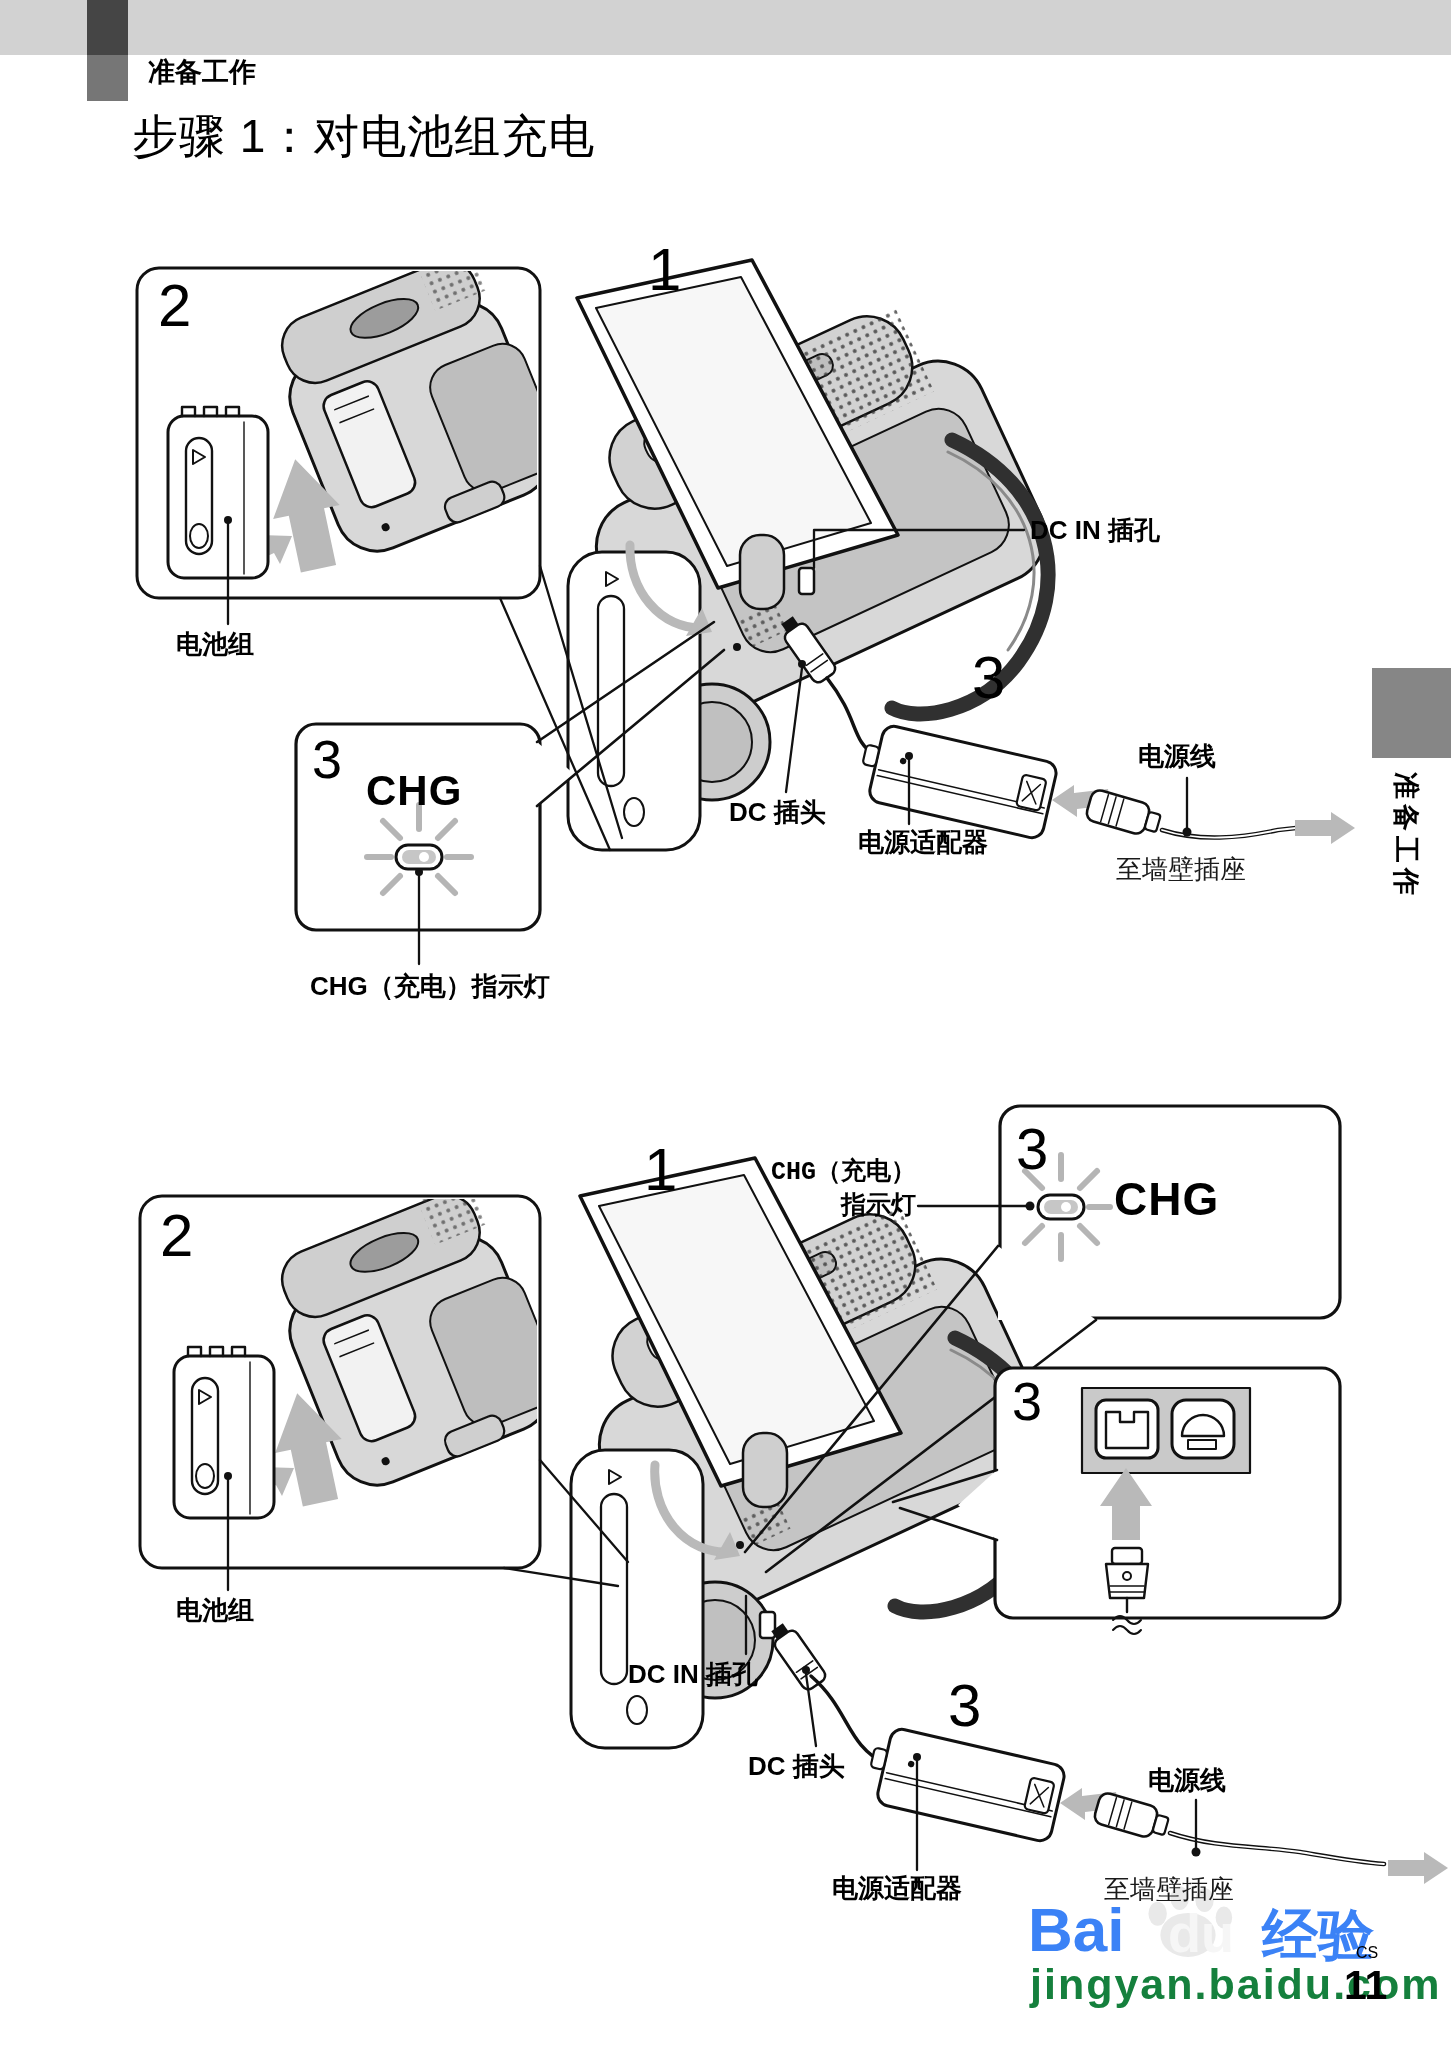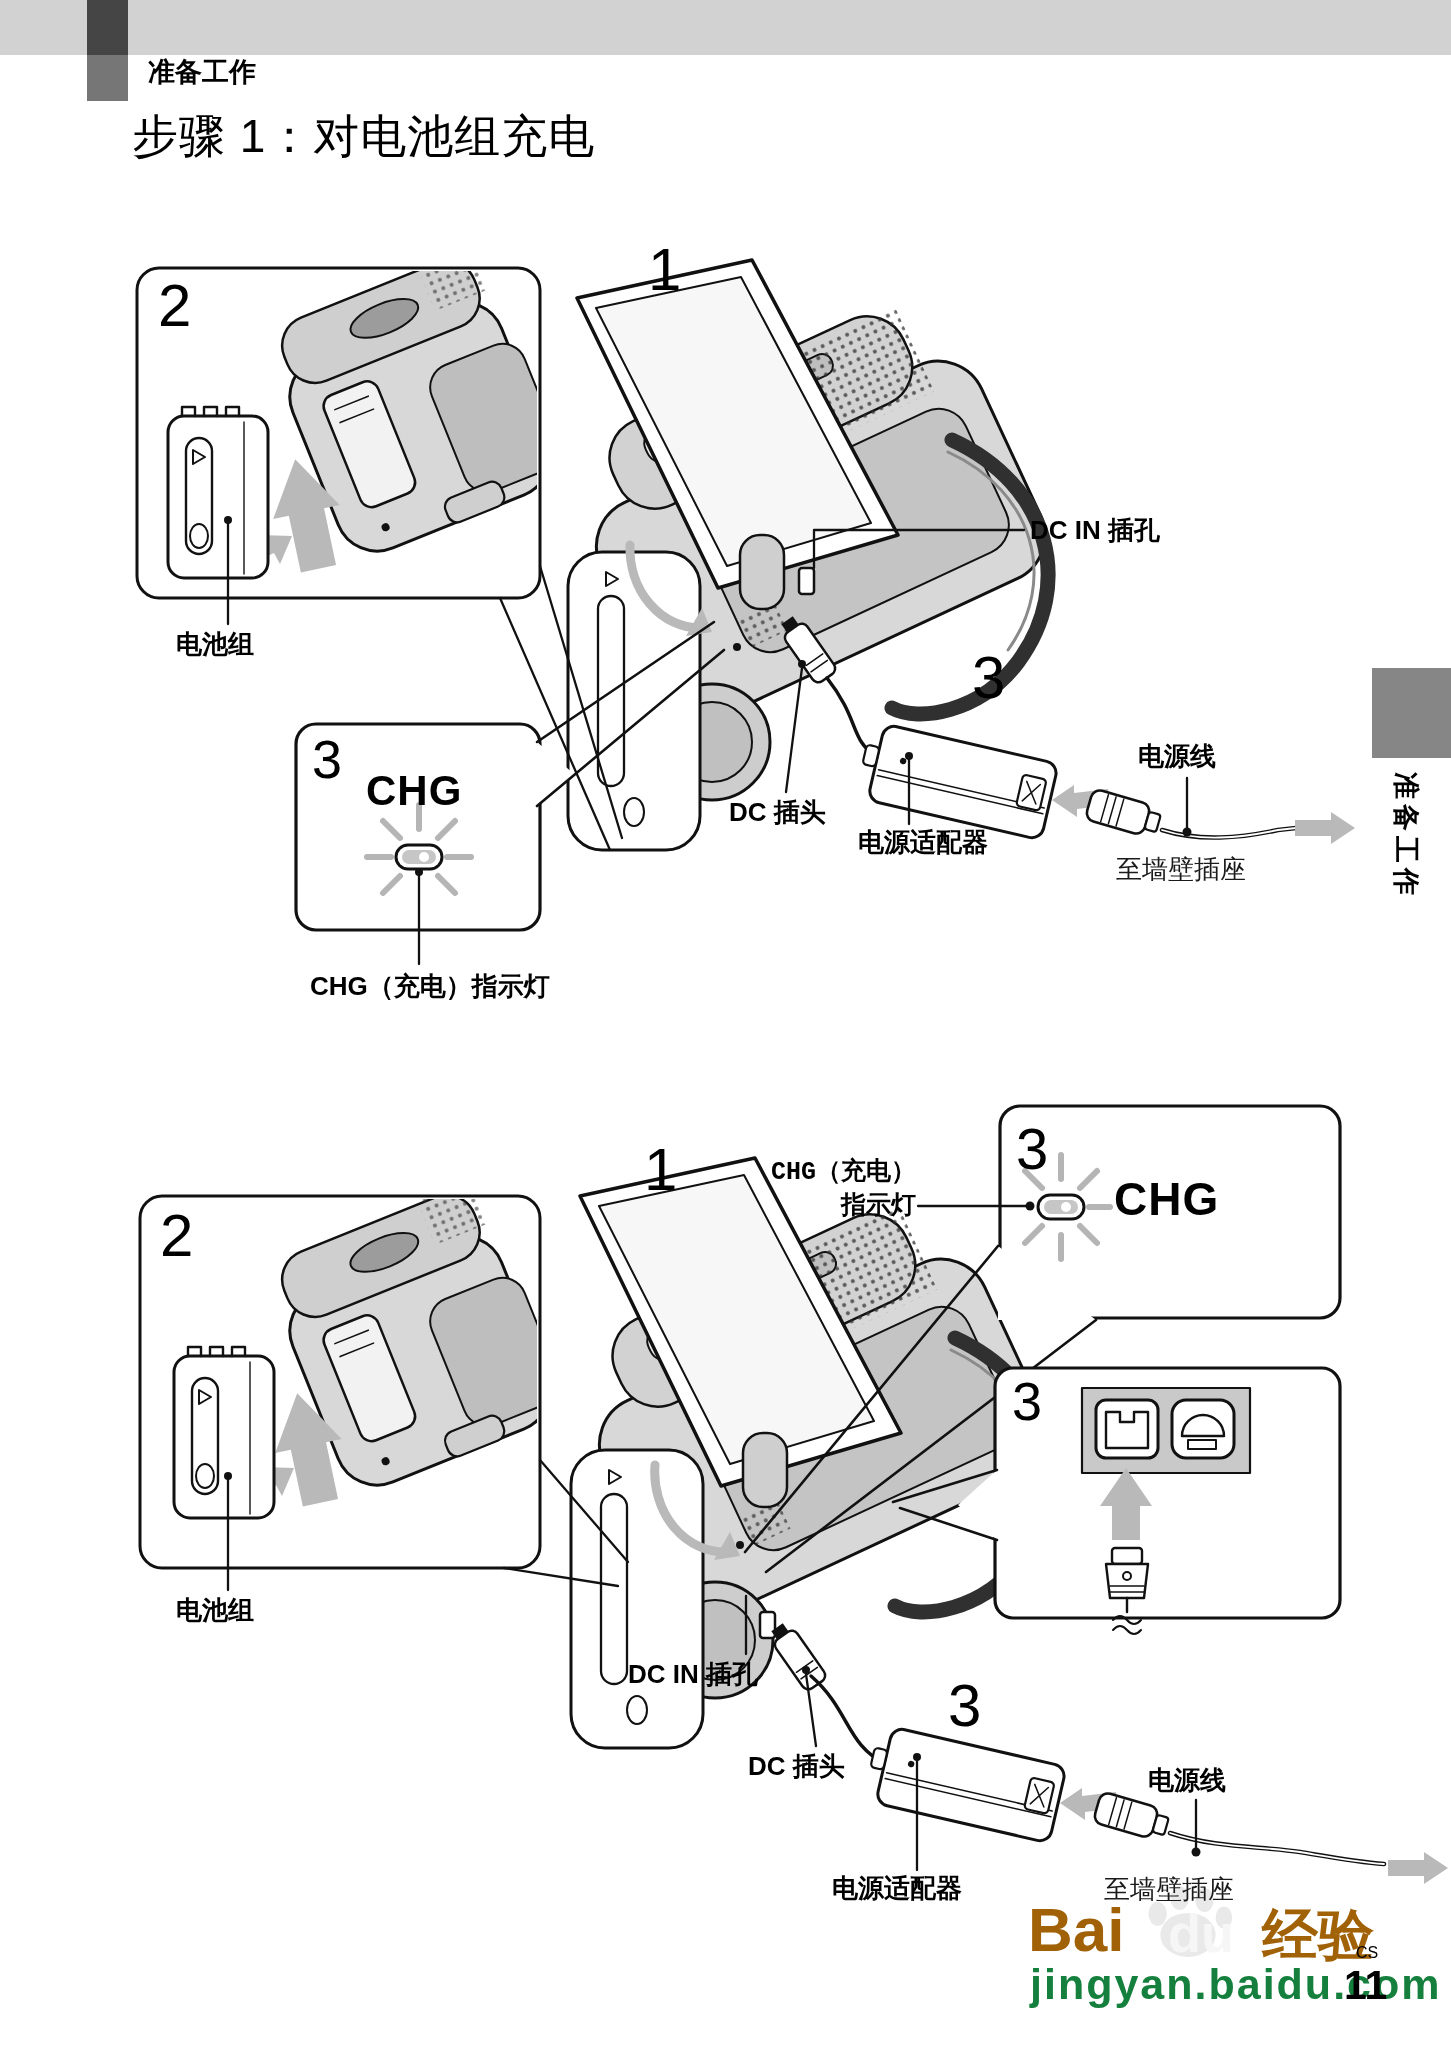--- a/index.html
+++ b/index.html
@@ -16,21 +16,21 @@
   .lbl-sm{font-size:25px;font-weight:600;white-space:nowrap;font-family:Liberation Mono, monospace;}
   .serif-lbl{font-family:"Liberation Serif","DejaVu Serif",serif;font-size:26px;font-weight:400;color:#1a1a1a;white-space:nowrap;}
   .num{font-size:60px;font-weight:400;line-height:1;white-space:nowrap;}
   .num-54{font-size:54px;}
   .num-58{font-size:58px;}
   .chg-txt{font-weight:700;letter-spacing:1px;line-height:1;white-space:nowrap;}
   .vtab{left:1372px;top:668px;width:79px;height:90px;background:#868686;}
   .vtab-label{left:1424px;top:772px;font-size:27px;font-weight:600;letter-spacing:5px;white-space:nowrap;
               transform:rotate(90deg);transform-origin:top left;}
   .svg-layer{left:0;top:0;width:1451px;height:2064px;}
-  .wm{color:#a16207;font-weight:700;white-space:nowrap;}
+  .wm{color:#3b82f6;font-weight:700;white-space:nowrap;}
   .wm-url{color:#15803d;font-weight:700;letter-spacing:2px;white-space:nowrap;}
   .footer-lang{left:1356px;top:1944px;font-size:16px;font-weight:400;}
   .footer-page{left:1344px;top:1962px;font-size:41px;font-weight:700;}
   .ta-r{text-align:right;}
 </style>
 </head>
 <body>
 
 <div class="page">
 

